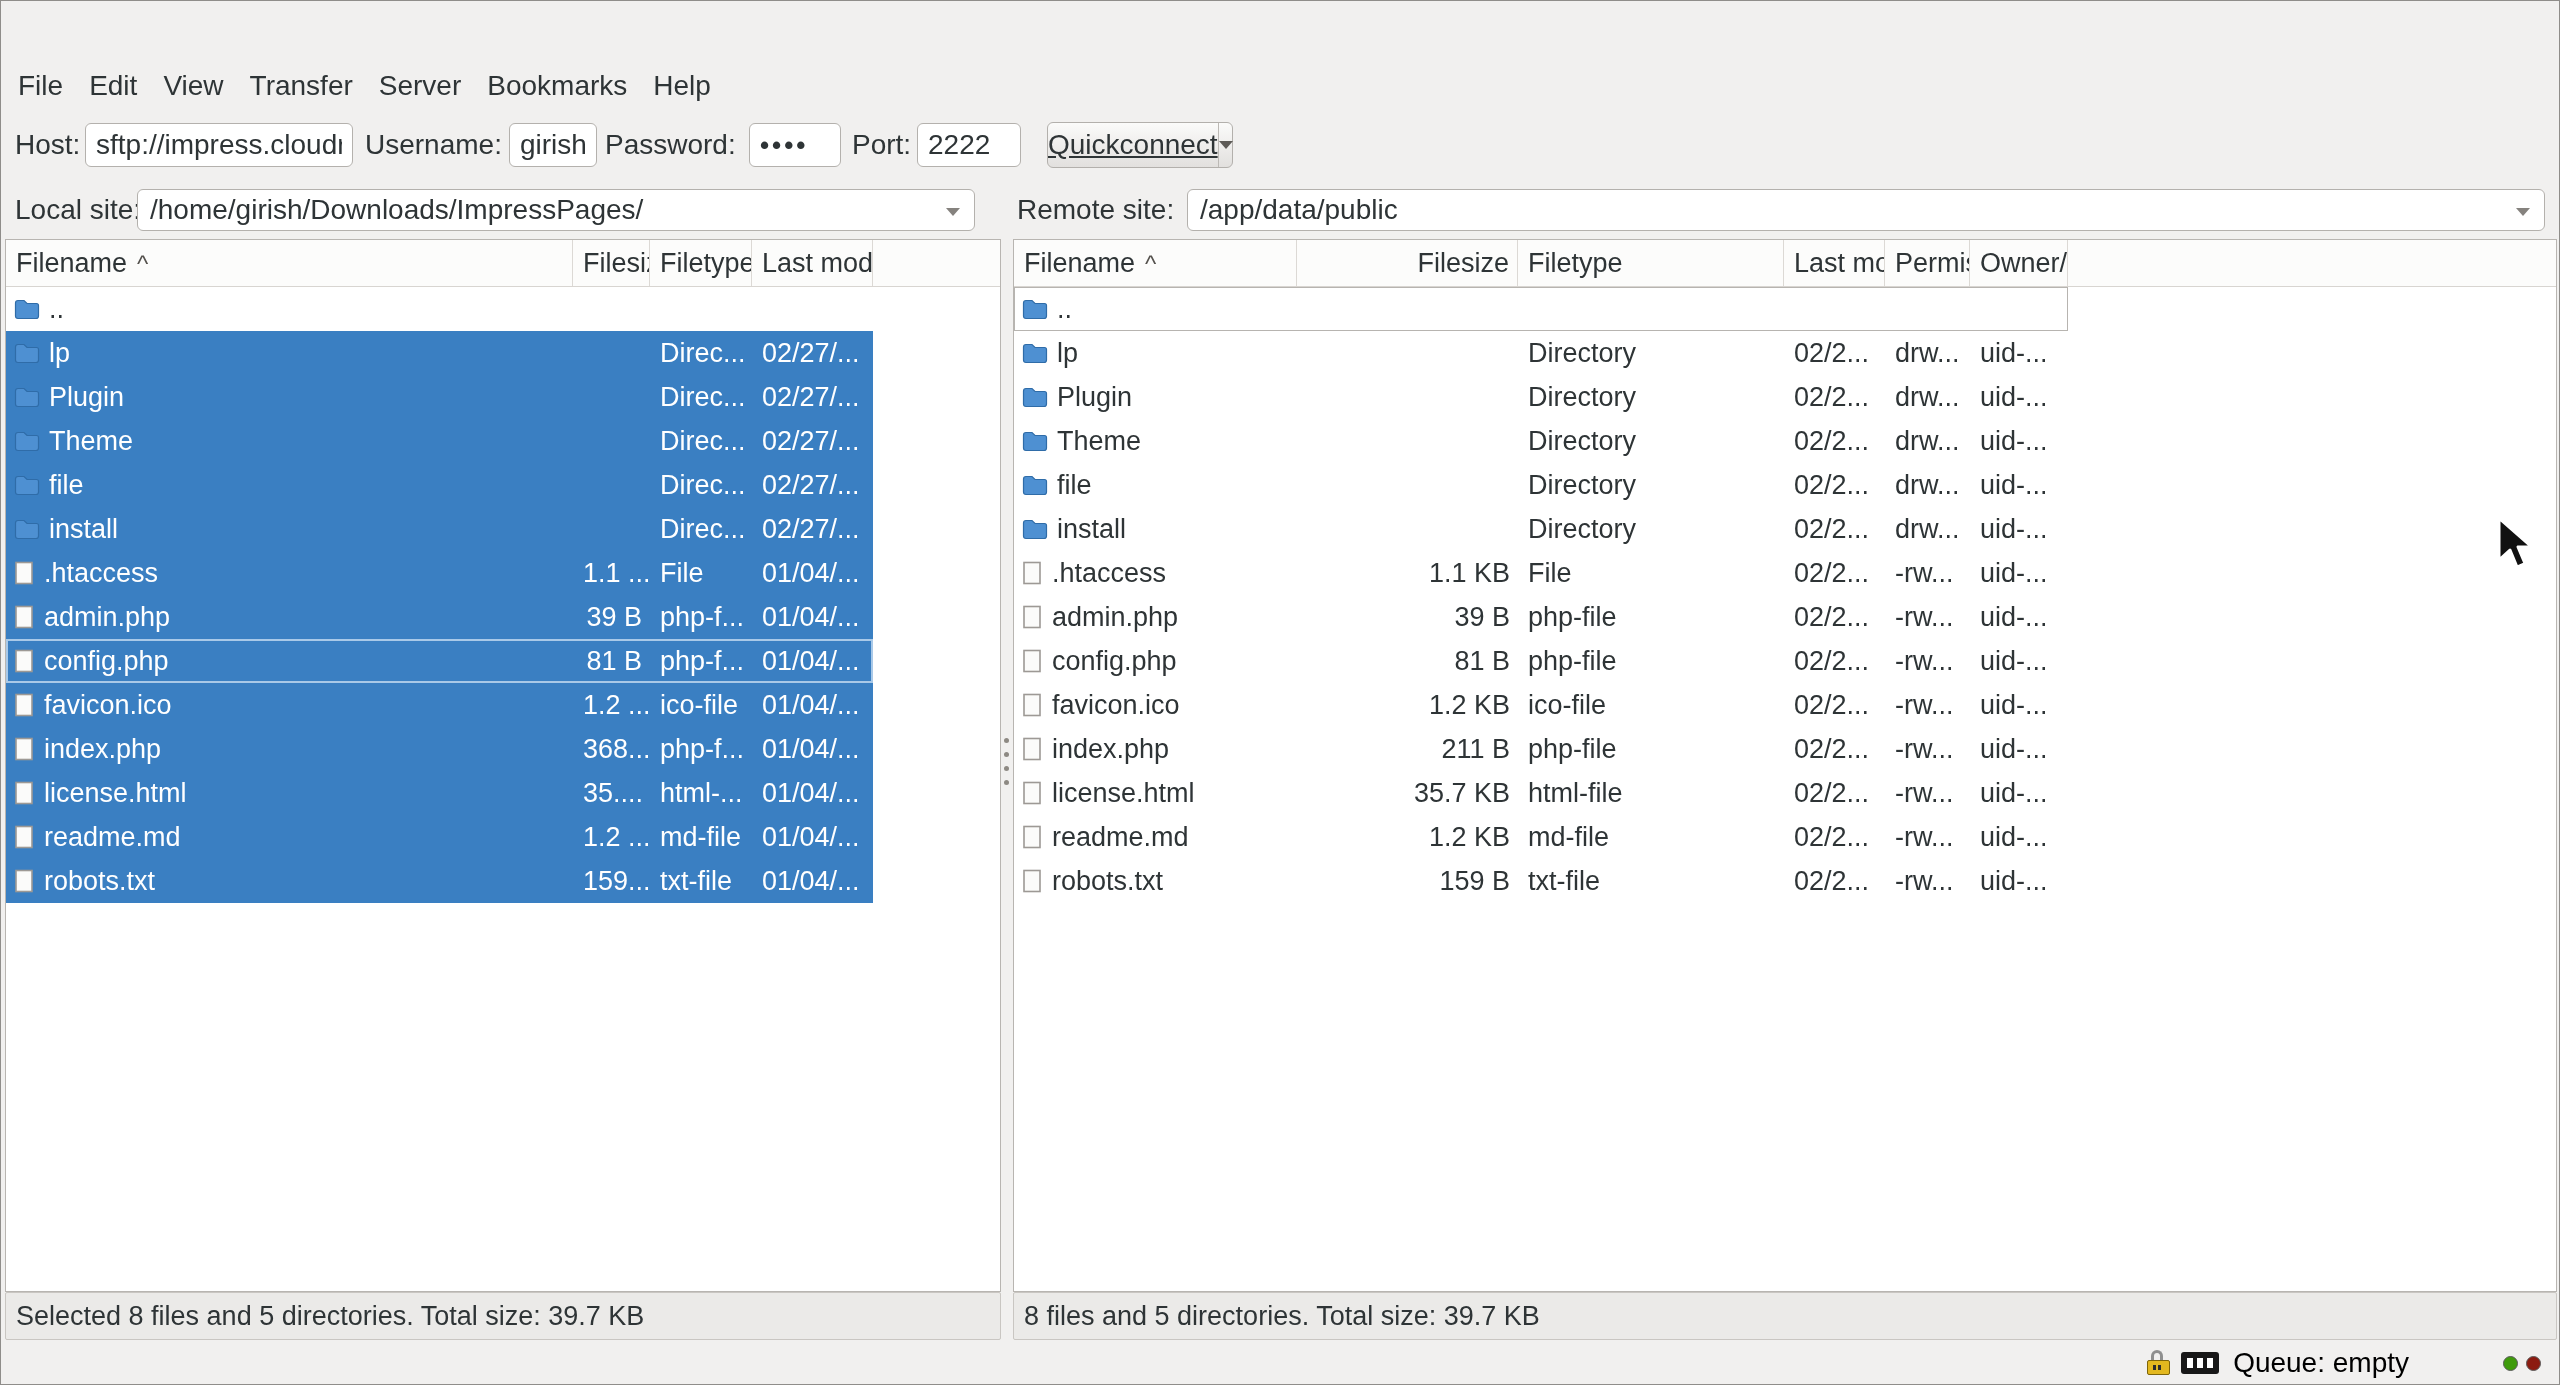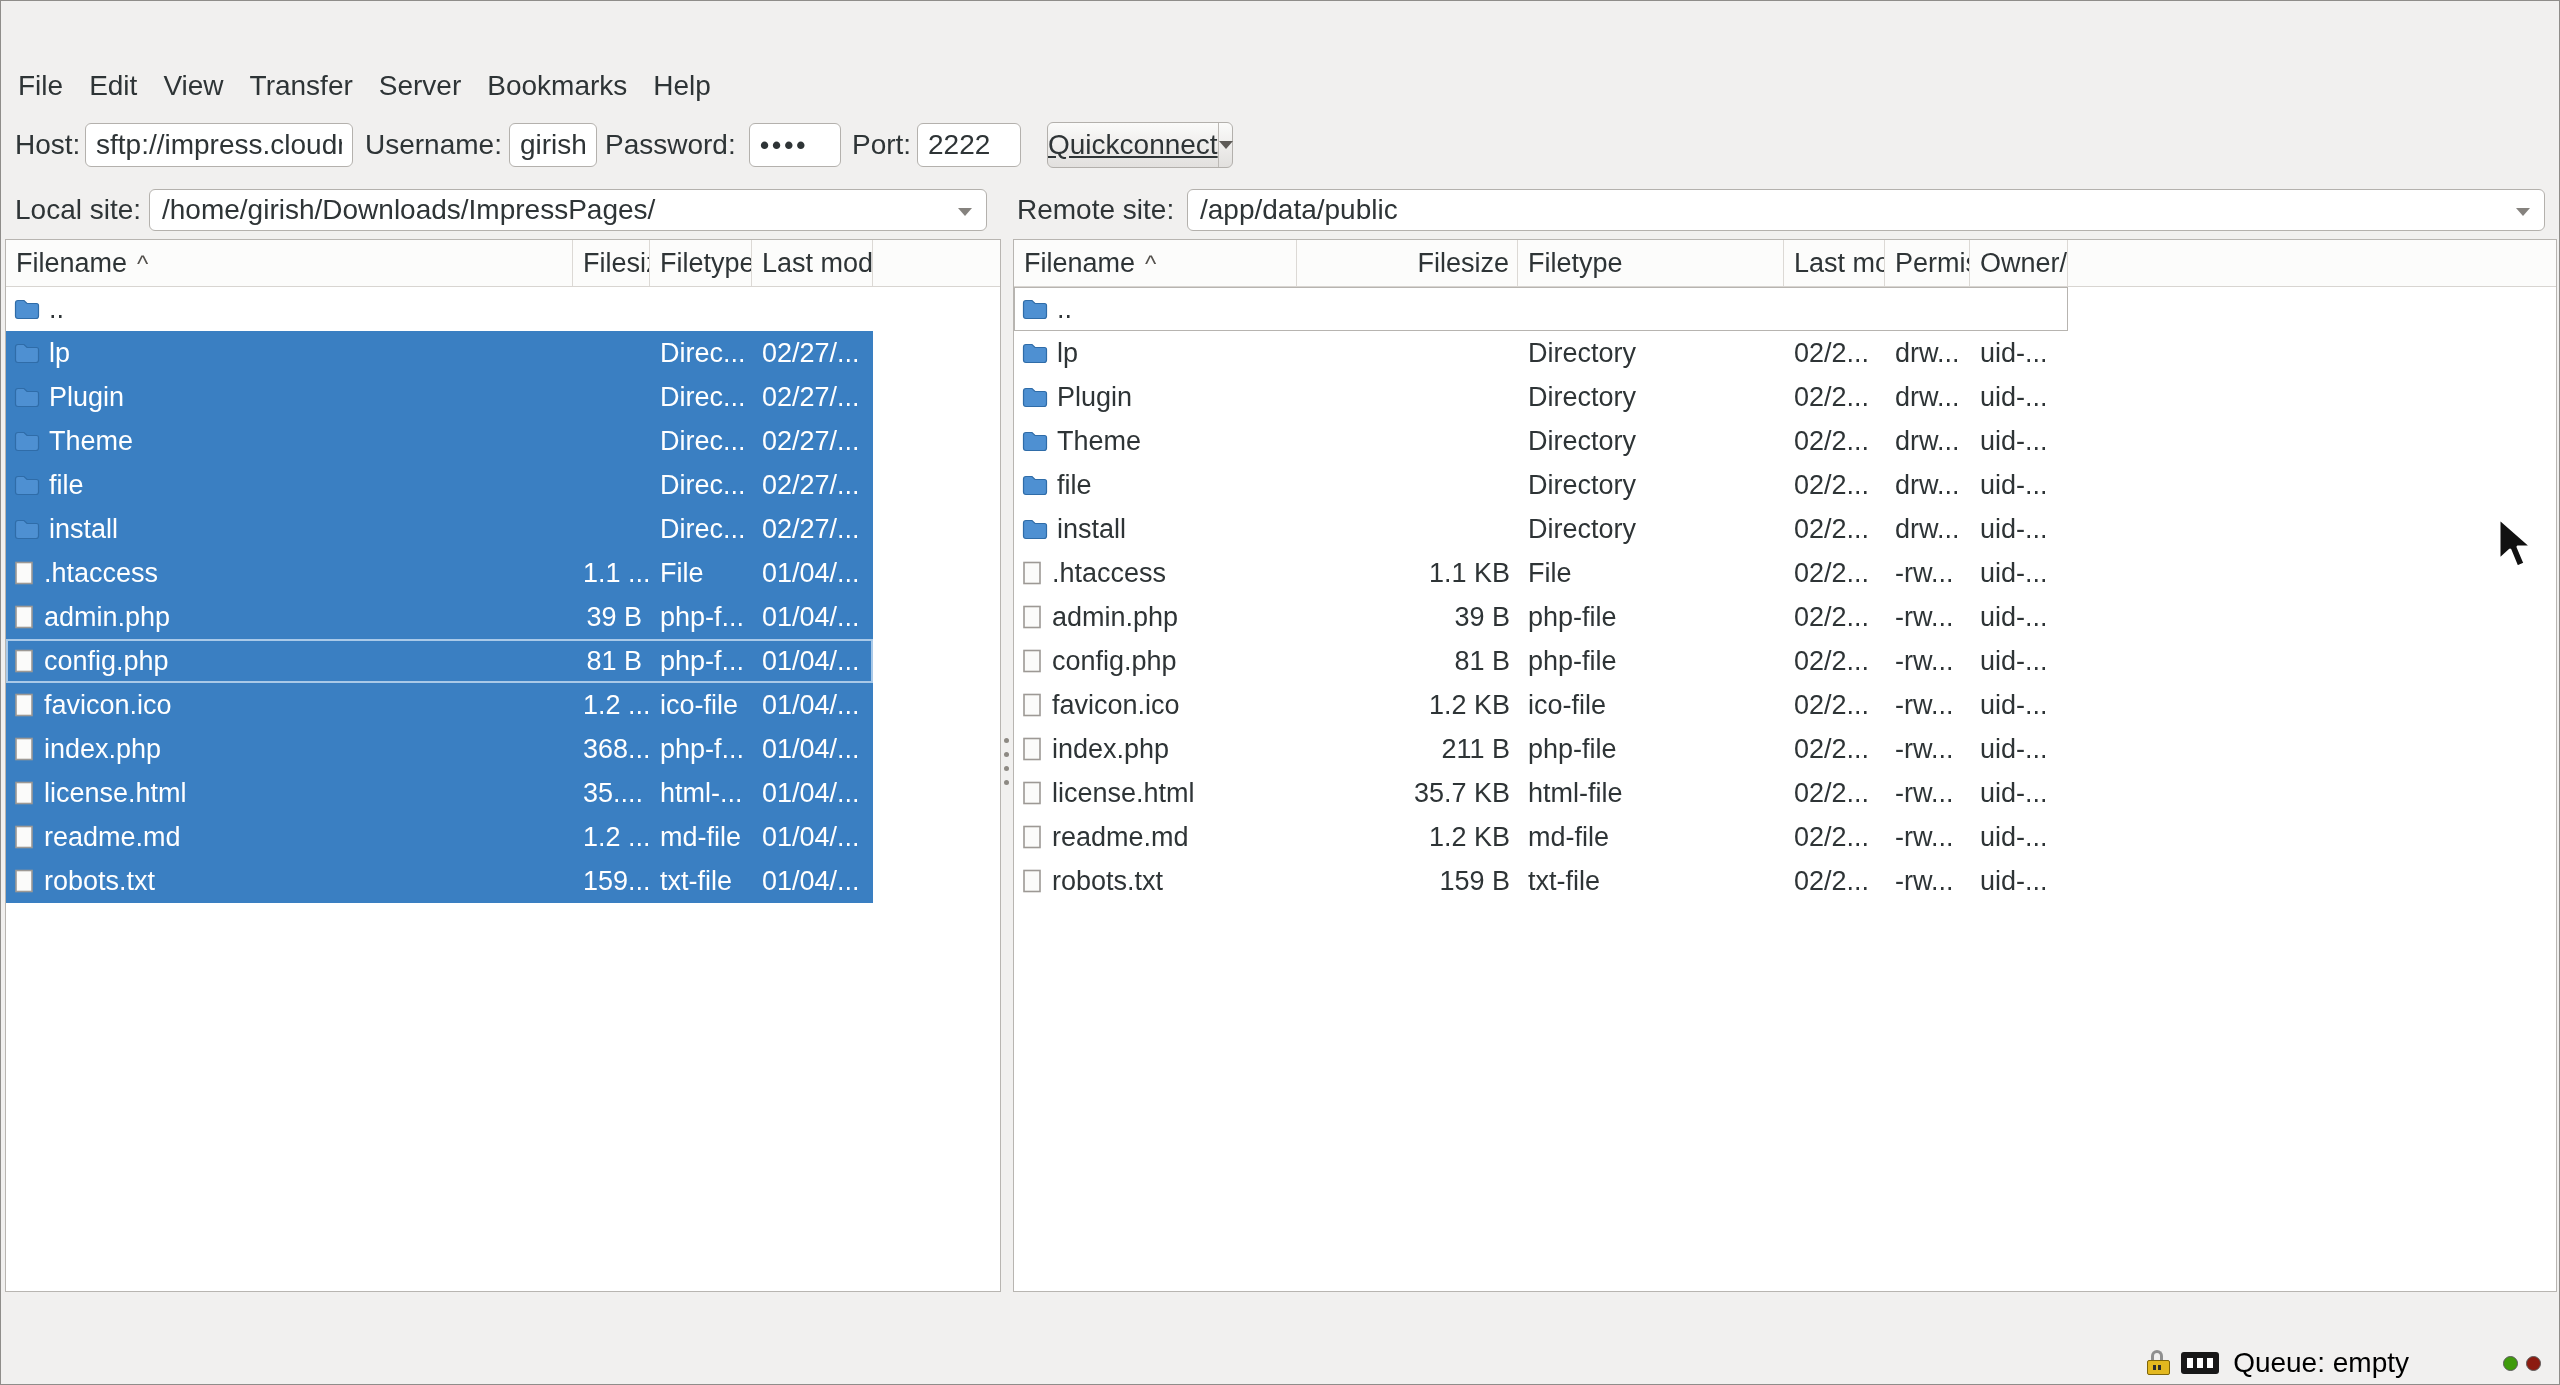--- a/index.html
+++ b/index.html
@@ -113,21 +113,21 @@
     <div class="qc-btn">
       <div class="qc-btn-label">Quickconnect</div>
       <div class="qc-btn-arrow">
         <div class="tri-down"></div>
       </div>
     </div>
   </div>
 
   <div class="sitebar">
     <div class="site-label" style="left:14px">Local site:</div>
-    <div class="combo" style="left:148px;width:838px">
+    <div class="combo" style="left:136px;width:838px">
       <span>/home/girish/Downloads/ImpressPages/</span>
       <div class="combo-arrow"></div>
     </div>
     <div class="site-label" style="left:1016px">Remote site:</div>
     <div class="combo" style="left:1186px;width:1358px">
       <span>/app/data/public</span>
       <div class="combo-arrow"></div>
     </div>
   </div>
 
@@ -496,20 +496,25 @@
             <div class="cell w-type">txt-file</div>
             <div class="cell w-mod">02/2...</div>
             <div class="cell w-perm">-rw...</div>
             <div class="cell w-own">uid-...</div>
           </div>
         </div>
     </div>
 
   </div>
 
+  <div class="statusrow">
+    <div class="status local-status">Selected 8 files and 5 directories. Total size: 39.7 KB</div>
+    <div class="status-gap"></div>
+    <div class="status remote-status">8 files and 5 directories. Total size: 39.7 KB</div>
+  </div>
 
   <div class="queuebar">
     <div class="lock">
       <div class="lock-shackle"></div>
       <div class="lock-body"></div>
       <div class="lock-key"></div>
     </div>
     <div class="badge">
       <div class="badge-marks"></div>
     </div>

